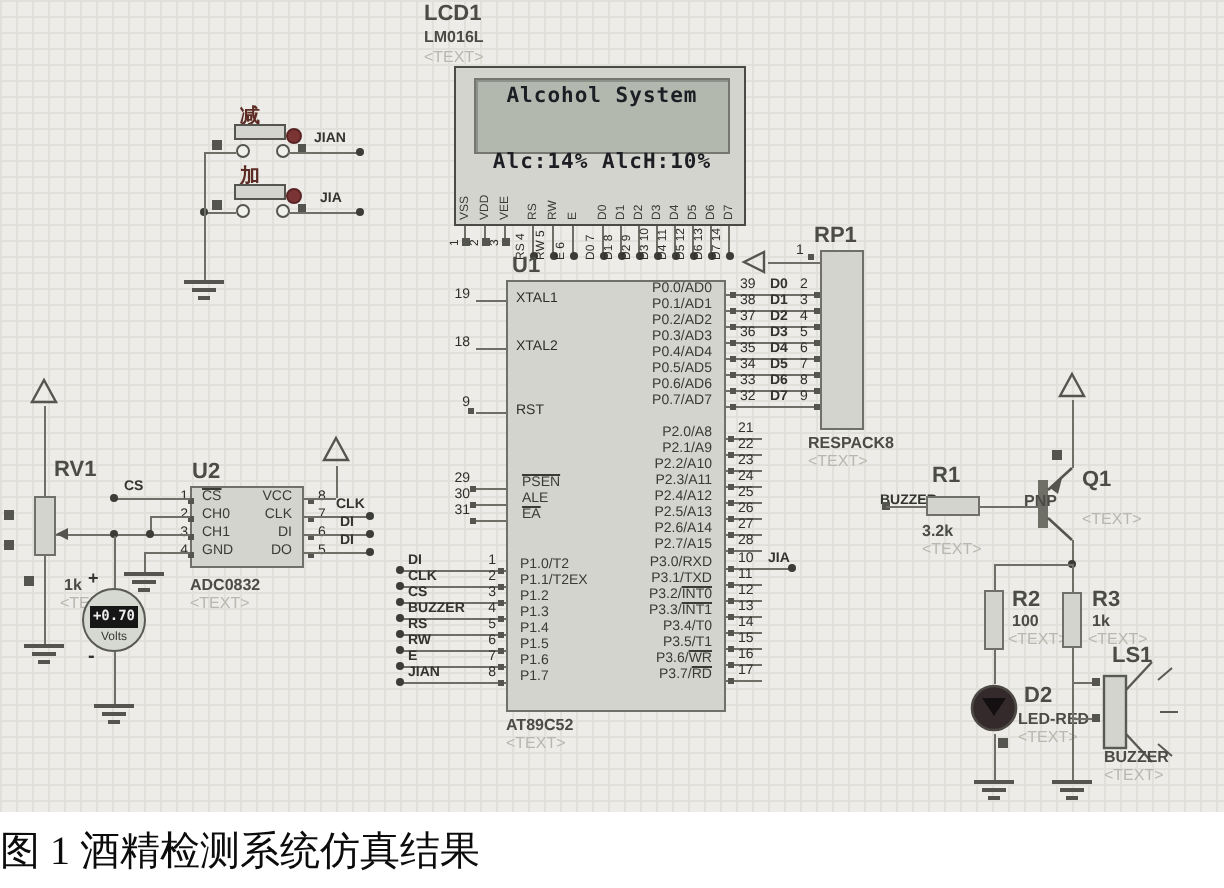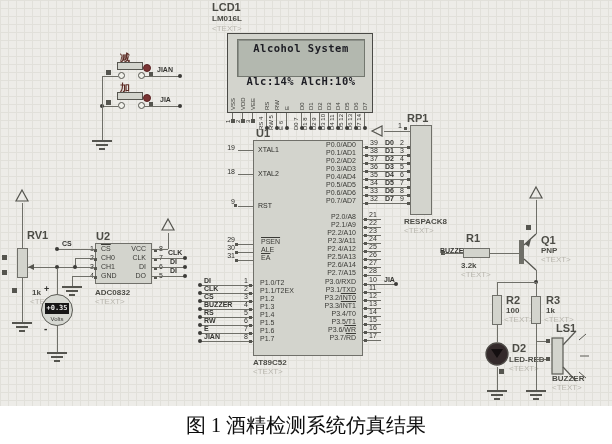--- a/index.html
+++ b/index.html
@@ -90,21 +90,21 @@
   .g1 .endsq{display:block}
   
   .meter{position:absolute;left:41px;top:294px;width:32px;height:32px;border-radius:50%;background:#d6d8d2;border:1.5px solid #5a5a54}
   .mdisp{position:absolute;left:45px;top:303px;width:24px;height:11px;background:#161616;color:#ececec;font-family:"DejaVu Sans Mono",monospace;font-size:7px;font-weight:bold;text-align:center;line-height:11px}
   .munit{position:absolute;left:41px;top:316px;width:32px;text-align:center;font-size:6px;color:#3a3a36}
   
   .kbody{position:absolute;width:26px;height:8px;background:#d3d4cd;border:1px solid #55554f}
   .kcirc{position:absolute;width:7px;height:7px;border-radius:50%;background:#f0f0ea;border:1px solid #55554f}
   .kred{position:absolute;width:8px;height:8px;border-radius:50%;background:#7a3434;border:1px solid #5a2424}
   .wiper{position:absolute;width:0;height:0;border-top:3px solid transparent;border-bottom:3px solid transparent;border-right:6px solid #55554f}
-  .caption{position:absolute;left:0;top:412px;width:612px;text-align:center;font-family:"Liberation Serif","DejaVu Serif",serif;font-size:20px;color:#0c0c0c}
+  .caption{position:absolute;left:0;top:412px;width:612px;font-family:"Liberation Serif","DejaVu Serif",serif;font-size:20px;color:#0c0c0c}
   svg{position:absolute;overflow:visible}
 </style>
 </head>
 <body>
 
 <div class="canvas">
 
   <div>
     <span class="ref" style="left:212px;top:1px">LCD1</span>
     <span class="val" style="left:212px;top:14px">LM016L</span>
@@ -666,21 +666,21 @@
         <i></i>
       </span>
     <span class="val" style="left:32px;top:288px">1k</span>
     <span class="ph" style="left:30px;top:297px">&lt;TEXT&gt;</span>
   </div>
 
   <div>
     <i class="wv" style="left:57px;top:268px;height:26px"></i>
     <span class="netl" style="left:44px;top:284px;font-size:9px">+</span>
     <div class="meter"></div>
-    <div class="mdisp">+0.35</div>
+    <div class="mdisp">+0.70</div>
     <span class="munit">Volts</span>
     <span class="netl" style="left:44px;top:323px;font-size:10px">-</span>
     <i class="wv" style="left:57px;top:326px;height:26px"></i>
     <span class="gnd" style="left:46px;top:352px">
         <i></i>
         <i></i>
         <i></i>
       </span>
     <i class="sq" style="left:12px;top:288px;width:5px;height:5px"></i>
   </div>
@@ -695,21 +695,21 @@
     <span class="val" style="left:461px;top:261px">3.2k</span>
     <span class="ph" style="left:461px;top:270px">&lt;TEXT&gt;</span>
 
     <svg style="left:515px;top:228px" width="26" height="46">
       <rect x="4" y="12" width="5" height="24" fill="#6f6f68"></rect>
       <line x1="9" y1="17" x2="21" y2="6" stroke="#55554f" stroke-width="1.3"></line>
       <polygon points="10,16 16,11 14,19" fill="#55554f"></polygon>
       <line x1="9" y1="31" x2="21" y2="42" stroke="#55554f" stroke-width="1.3"></line>
     </svg>
     <span class="ref" style="left:541px;top:234px">Q1</span>
-    <span class="val" style="left:541px;top:246px">PNP</span>
+    <span class="val" style="left:512px;top:246px">PNP</span>
     <span class="ph" style="left:541px;top:255px">&lt;TEXT&gt;</span>
     <svg style="left:529px;top:186px" width="14" height="14">
         <path d="M7 1 L13 12 L1 12 Z" fill="none" stroke="#55554f" stroke-width="1.2"></path>
       </svg>
     <i class="wv" style="left:536px;top:200px;height:34px"></i>
     <i class="sq" style="left:526px;top:225px;width:5px;height:5px"></i>
     <i class="wv" style="left:536px;top:270px;height:12px"></i>
     <i class="dot" style="left:534px;top:280px"></i>
     <i class="wh" style="left:497px;top:282px;width:39px"></i>
 

